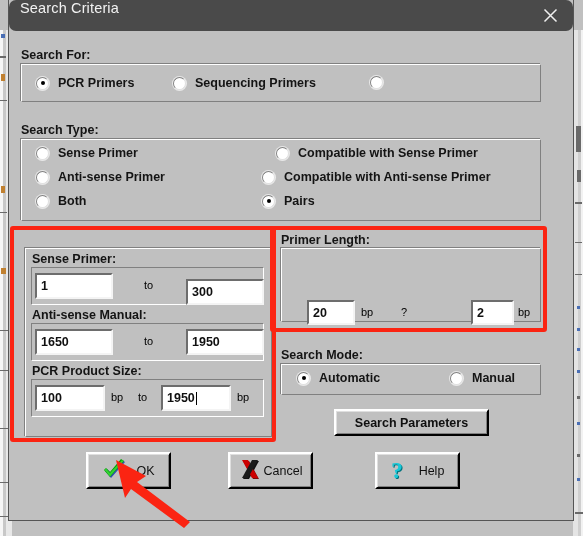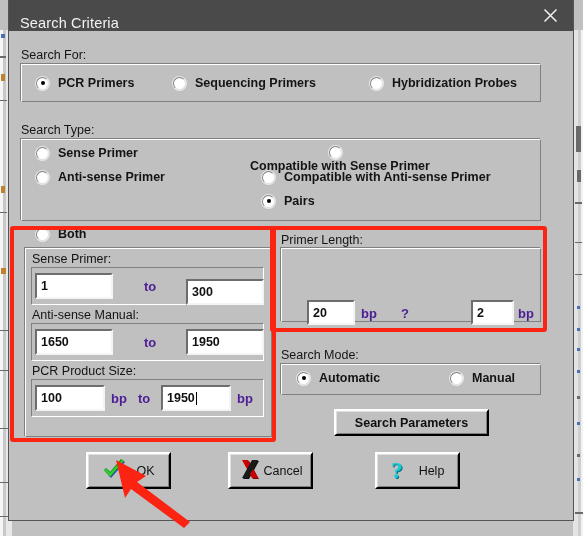--- a/index.html
+++ b/index.html
@@ -41,22 +41,23 @@
     background: #c0c0c0;
     border-left: 1px solid #555;
     border-right: 1px solid #555;
     border-bottom: 1px solid #555;
   }
 
   #titlebar {
     height: 31px;
     background: #4a4a4a;
     display: flex;
-    align-items: flex-end;
+    align-items: flex-start;
     position: relative;
+    border-radius: 7px;
   }
   #title-text {
     color: #f2f2f2;
     font-size: 14.5px;
     padding-left: 11px;
     letter-spacing: .15px;
     white-space: nowrap;
   }
   #close-btn {
     position: absolute;
@@ -71,21 +72,21 @@
     position: absolute;
     left: 0; top: 31px;
     width: 564px; height: 489px;
     background: #c0c0c0;
   }
 
   
   .grp-label {
     position: absolute;
     font-size: 12.5px;
-    font-weight: normal;
+    font-weight: bold;
     color: #141414;
     white-space: nowrap;
   }
   .groupbox {
     position: absolute;
     border-top: 1px solid #808080;
     border-left: 1px solid #808080;
     border-bottom: 1px solid #ffffff;
     border-right: 1px solid #ffffff;
     background: #c0c0c0;
@@ -153,23 +154,23 @@
   .caret {
     display: inline-block;
     width: 1px;
     height: 13px;
     background: #000;
     margin-left: 1px;
   }
 
   .plain-lbl {
     position: absolute;
-    font-size: 13px;
-    font-weight: bold;
-    color: #4c1d95;
+    font-size: 11px;
+    font-weight: normal;
+    color: #000000;
     white-space: nowrap;
   }
 
   
   .btn {
     position: absolute;
     background: #c0c0c0;
     border: 2px solid;
     border-color: #ffffff #000000 #000000 #ffffff;
     box-shadow: inset 1px 1px 0 #dfdfdf, inset -1px -1px 0 #808080;
@@ -257,40 +258,39 @@
       <div class="radio-row" style="left:27px;top:45px;">
         <span class="radio checked"></span>
         <span class="radio-label">PCR Primers</span>
       </div>
       <div class="radio-row" style="left:164px;top:45px;">
         <span class="radio"></span>
         <span class="radio-label">Sequencing Primers</span>
       </div>
       <div class="radio-row" style="left:361px;top:45px;">
         <span class="radio"></span>
-        <span class="radio-label">Hybridization Probes</span>
       </div>
 
       <div class="grp-label" style="left:12px;top:92px;">Search Type:</div>
       <div class="groupbox" style="left:11px;top:107px;width:521px;height:83px;"></div>
 
       <div class="radio-row" style="left:27px;top:139px;">
         <span class="radio"></span>
         <span class="radio-label">Anti-sense Primer</span>
       </div>
       <div class="radio-row" style="left:27px;top:115px;">
         <span class="radio"></span>
         <span class="radio-label">Sense Primer</span>
       </div>
-      <div class="radio-row" style="left:27px;top:163px;margin-top:33px;">
+      <div class="radio-row" style="left:27px;top:163px;">
         <span class="radio"></span>
         <span class="radio-label">Both</span>
       </div>
 
-      <div class="radio-row" style="left:241px;top:115px;flex-direction:column;">
+      <div class="radio-row" style="left:267px;top:115px;">
         <span class="radio"></span>
         <span class="radio-label">Compatible with Sense Primer</span>
       </div>
       <div class="radio-row" style="left:253px;top:139px;">
         <span class="radio"></span>
         <span class="radio-label">Compatible with Anti-sense Primer</span>
       </div>
       <div class="radio-row" style="left:253px;top:163px;">
         <span class="radio checked"></span>
         <span class="radio-label">Pairs</span>

